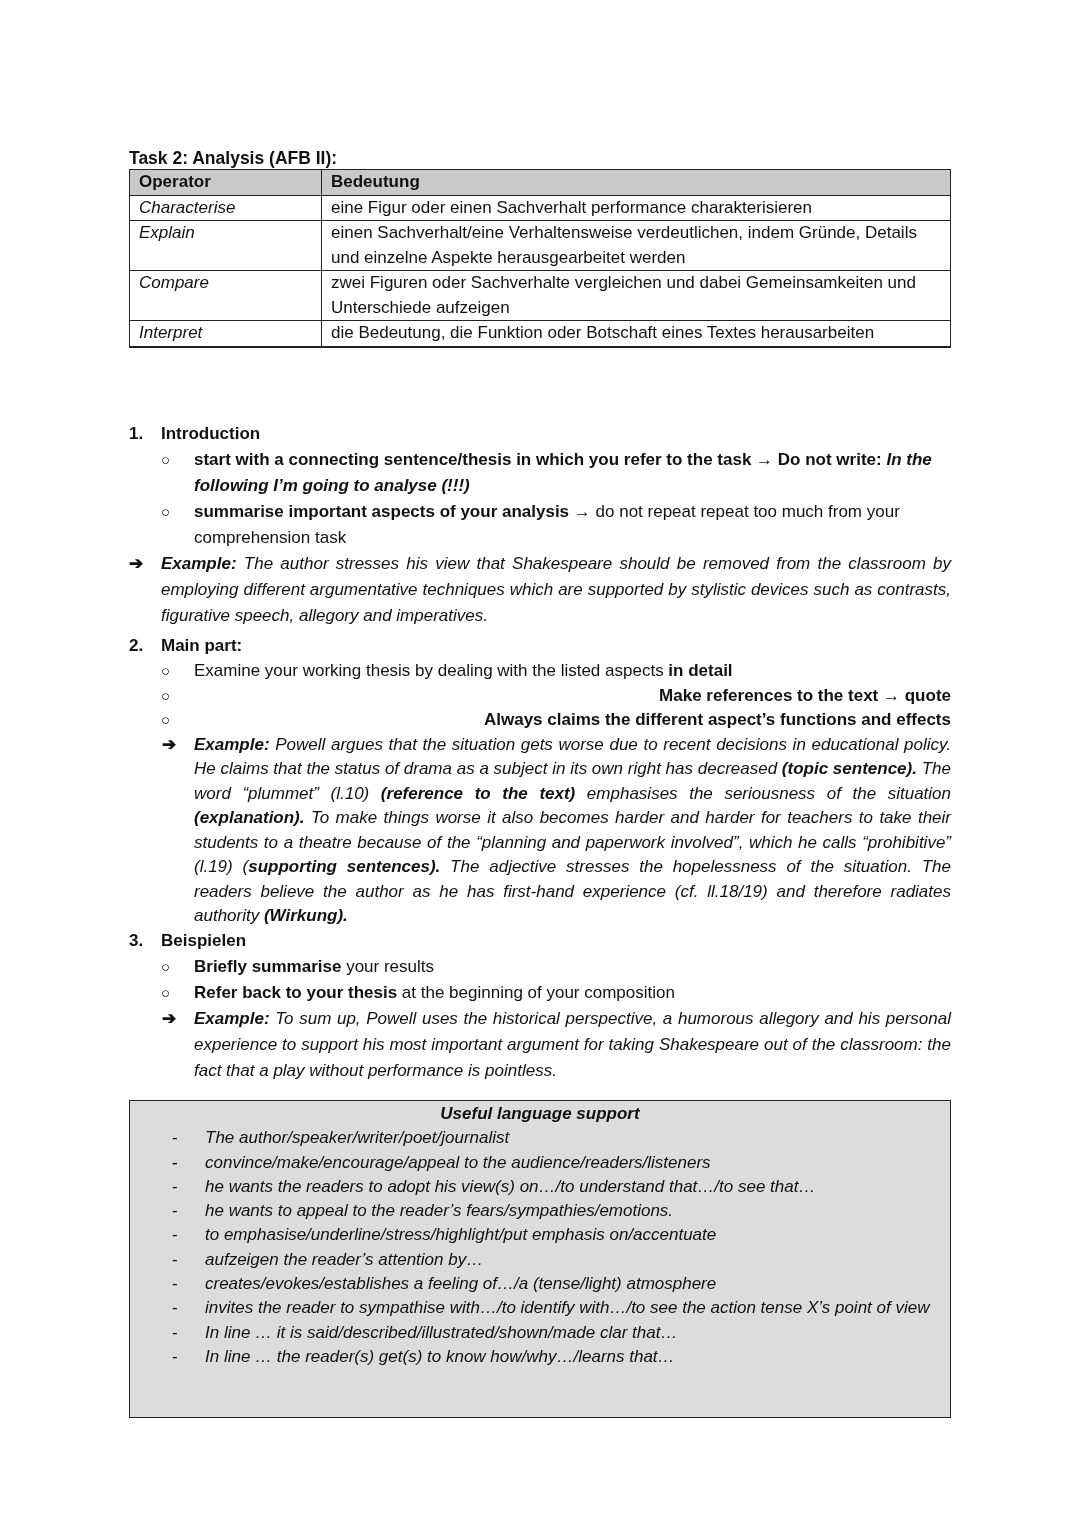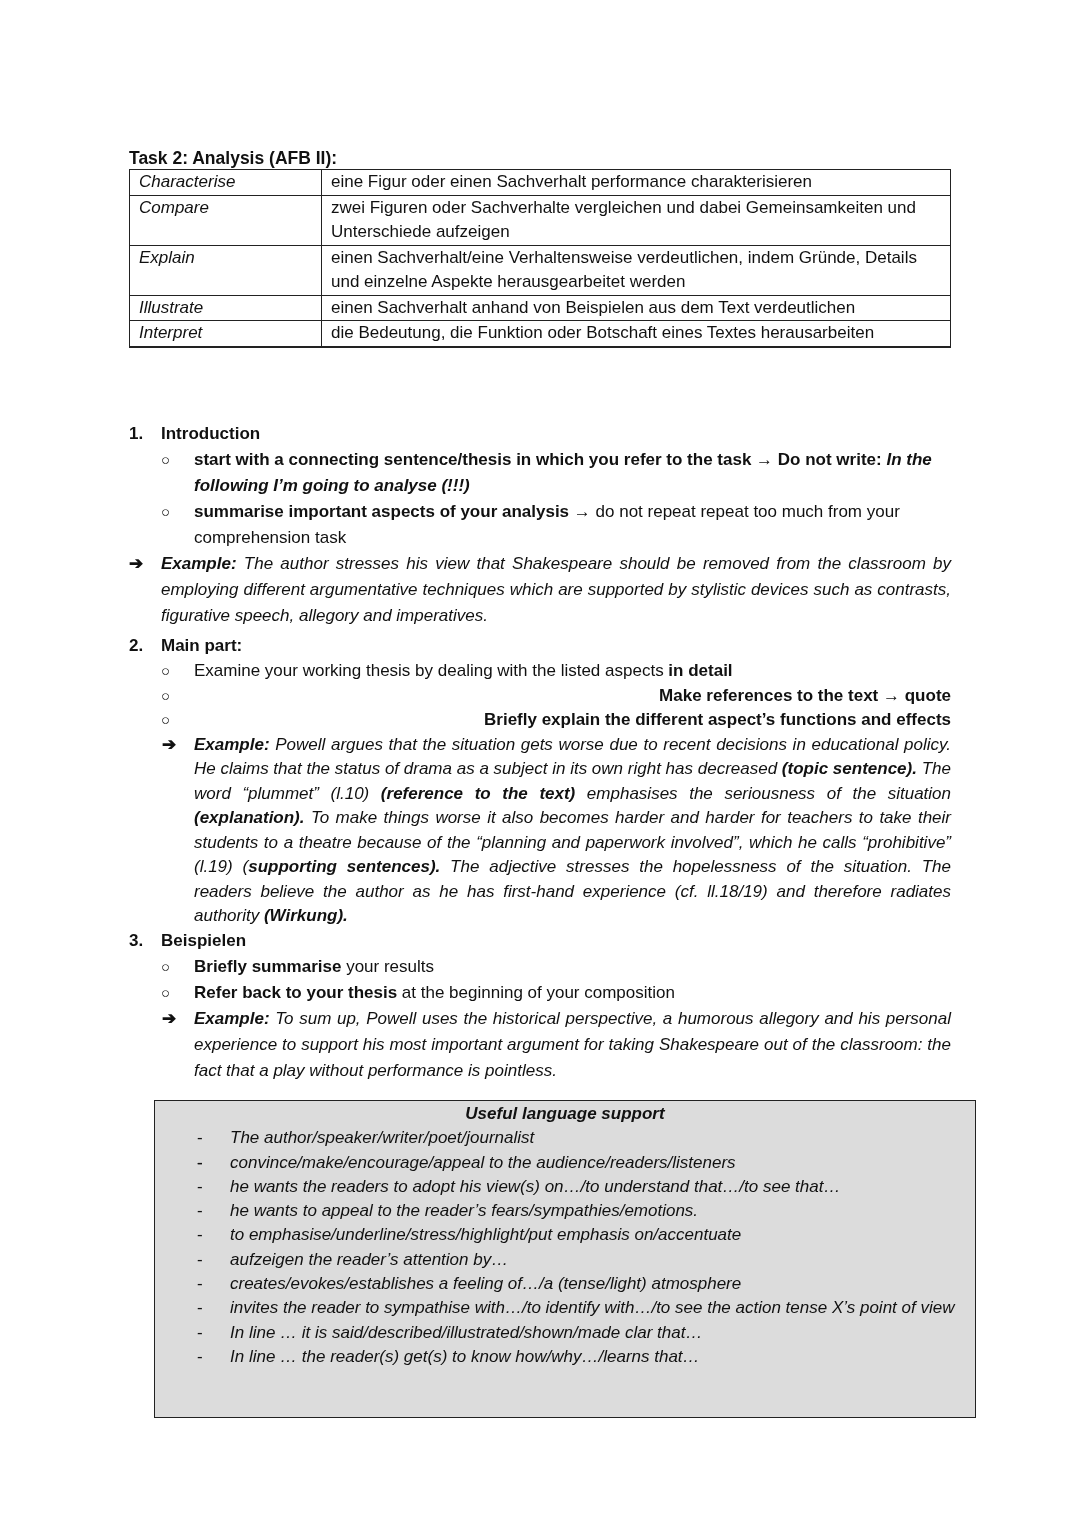--- a/index.html
+++ b/index.html
@@ -31,49 +31,49 @@
   .arrow .arr { position: absolute; left: 0; font-weight: bold; }
   .arrow.inner { padding-left: 65px; }
   .arrow.inner .arr { left: 33px; }
   .it { font-style: italic; }
   .b { font-weight: bold; text-align: right; }
   .sm { line-height: 24.5px; }
 
   .support {
     position: absolute; top: 1100px; left: 0; width: 820px; height: 316px;
     background: #dcdcdc; border: 1.5px solid #222; font-style: italic;
-    font-size: 17px; line-height: 24.3px; margin-left: 25px;
+    font-size: 17px; line-height: 24.3px;
   }
   .support .ttl { text-align: center; font-weight: bold; margin-top: 1px; }
   .support .row { position: relative; padding-left: 75px; padding-right: 20px; }
   .support .row .dash { position: absolute; left: 42px; font-style: normal; }
 </style>
 </head>
 <body>
 
 <div class="page">
   <div class="task-title">Task 2: Analysis (AFB II):</div>
 
   <table class="ops">
     <tbody>
+        <tr>
+      <th>Operator</th>
+      <th>Bedeutung</th>
+    </tr>
     <tr>
       <td class="op">Characterise</td>
       <td>eine Figur oder einen Sachverhalt performance charakterisieren</td>
-    </tr>
-    <tr>
-      <td class="op">Compare</td>
-      <td>zwei Figuren oder Sachverhalte vergleichen und dabei Gemeinsamkeiten und Unterschiede aufzeigen</td>
     </tr>
     <tr>
       <td class="op">Explain</td>
       <td>einen Sachverhalt/eine Verhaltensweise verdeutlichen, indem Gründe, Details und einzelne Aspekte herausgearbeitet werden</td>
     </tr>
     <tr>
-      <td class="op">Illustrate</td>
-      <td>einen Sachverhalt anhand von Beispielen aus dem Text verdeutlichen</td>
+      <td class="op">Compare</td>
+      <td>zwei Figuren oder Sachverhalte vergleichen und dabei Gemeinsamkeiten und Unterschiede aufzeigen</td>
     </tr>
     <tr class="last">
       <td class="op">Interpret</td>
       <td>die Bedeutung, die Funktion oder Botschaft eines Textes herausarbeiten</td>
     </tr>
   </tbody>
     </table>
 
   <div class="section" style="top:421px;">
     <div class="h">
@@ -102,21 +102,21 @@
     <div class="bullet sm">
       <span class="circ">○</span>
       <span>Examine your working thesis by dealing with the listed aspects </span><span class="b">in detail</span>
     </div>
     <div class="bullet sm b">
       <span class="circ" style="font-weight:normal">○</span>
       <span>Make references to the text → quote</span>
     </div>
     <div class="bullet sm b">
       <span class="circ" style="font-weight:normal">○</span>
-      <span>Briefly explain the different aspect’s functions and effects</span>
+      <span>Always claims the different aspect’s functions and effects</span>
     </div>
     <div class="arrow inner it sm">
       <span class="arr" style="font-style:normal">➔</span>
       <span class="b">Example:</span><span> Powell argues that the situation gets worse due to recent decisions in educational policy. He claims that the status of drama as a subject in its own right has decreased </span><span class="b">(topic sentence).</span><span> The word “plummet” (l.10) </span><span class="b">(reference to the text)</span><span> emphasises the seriousness of the situation </span><span class="b">(explanation).</span><span> To make things worse it also becomes harder and harder for teachers to take their students to a theatre because of the “planning and paperwork involved”, which he calls “prohibitive” (l.19) (</span><span class="b">supporting sentences).</span><span> The adjective stresses the hopelessness of the situation. The readers believe the author as he has first-hand experience (cf. ll.18/19) and therefore radiates authority </span><span class="b">(Wirkung).</span>
     </div>
   </div>
 
   <div class="section" style="top:928px;">
     <div class="h">
       <span class="num">3.</span>

